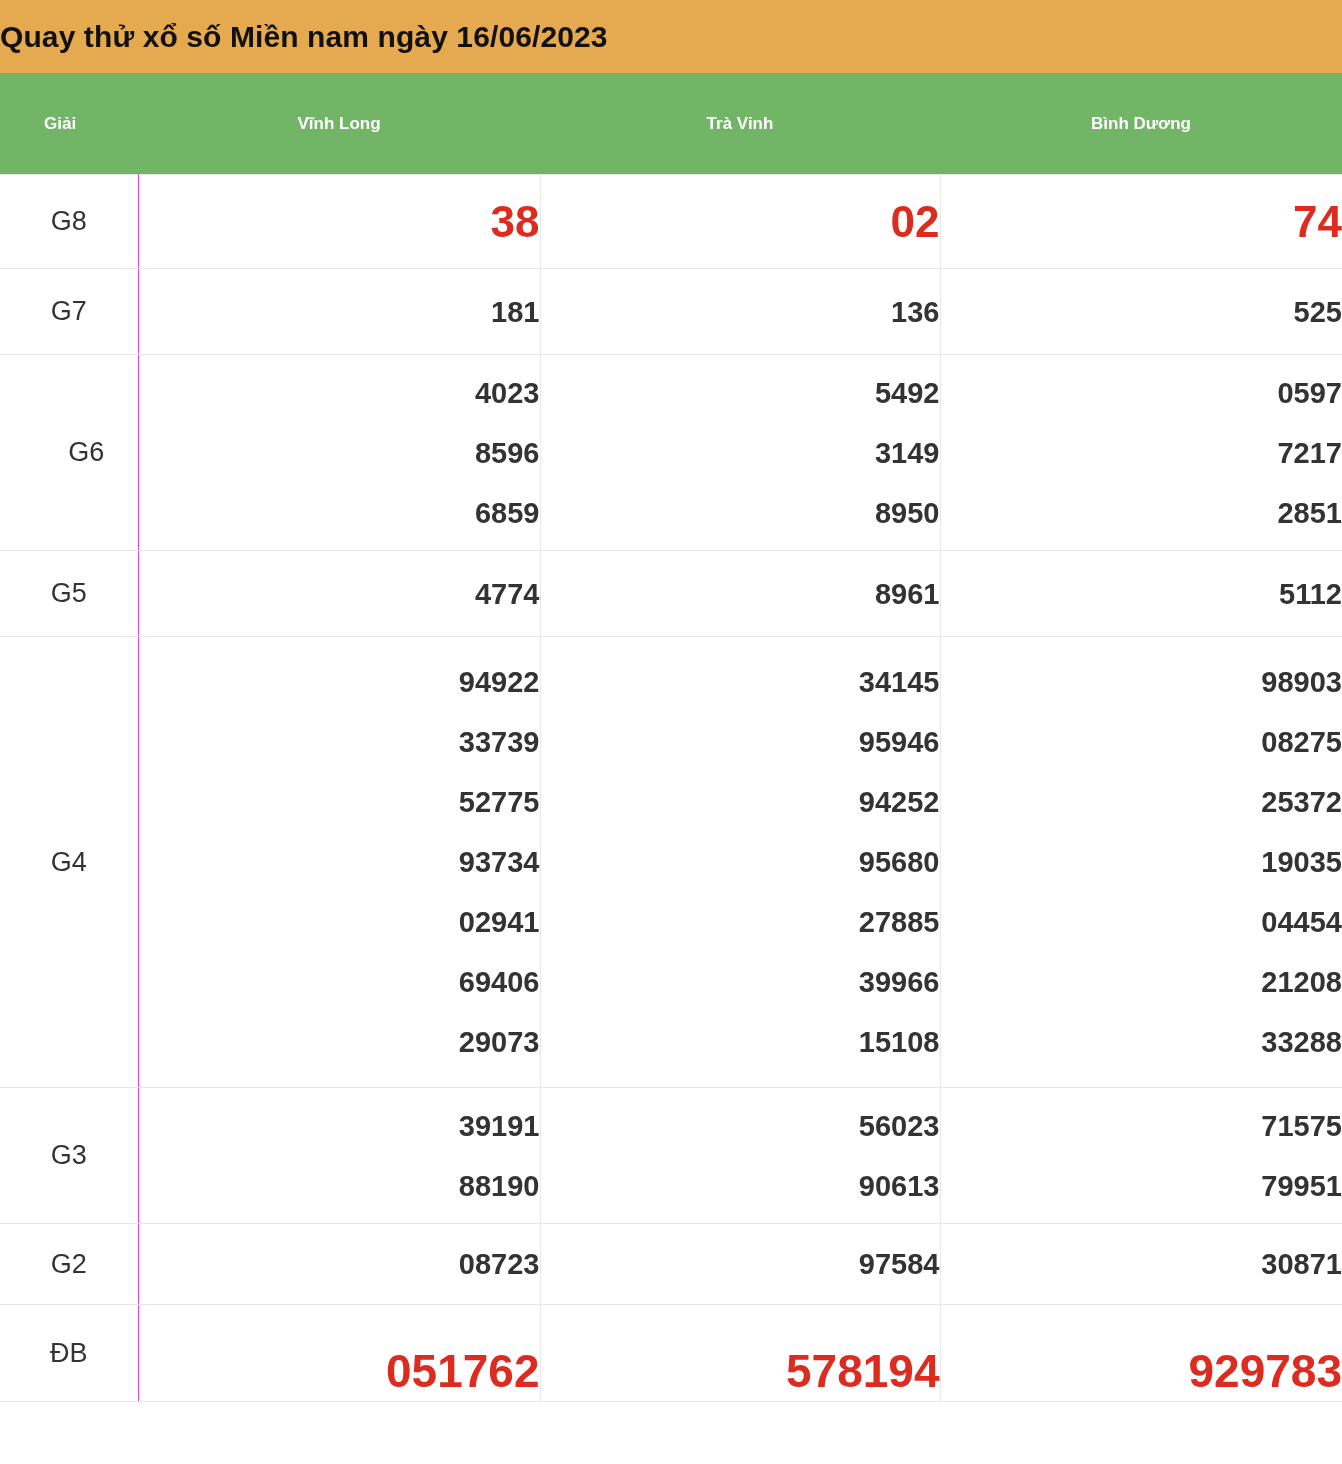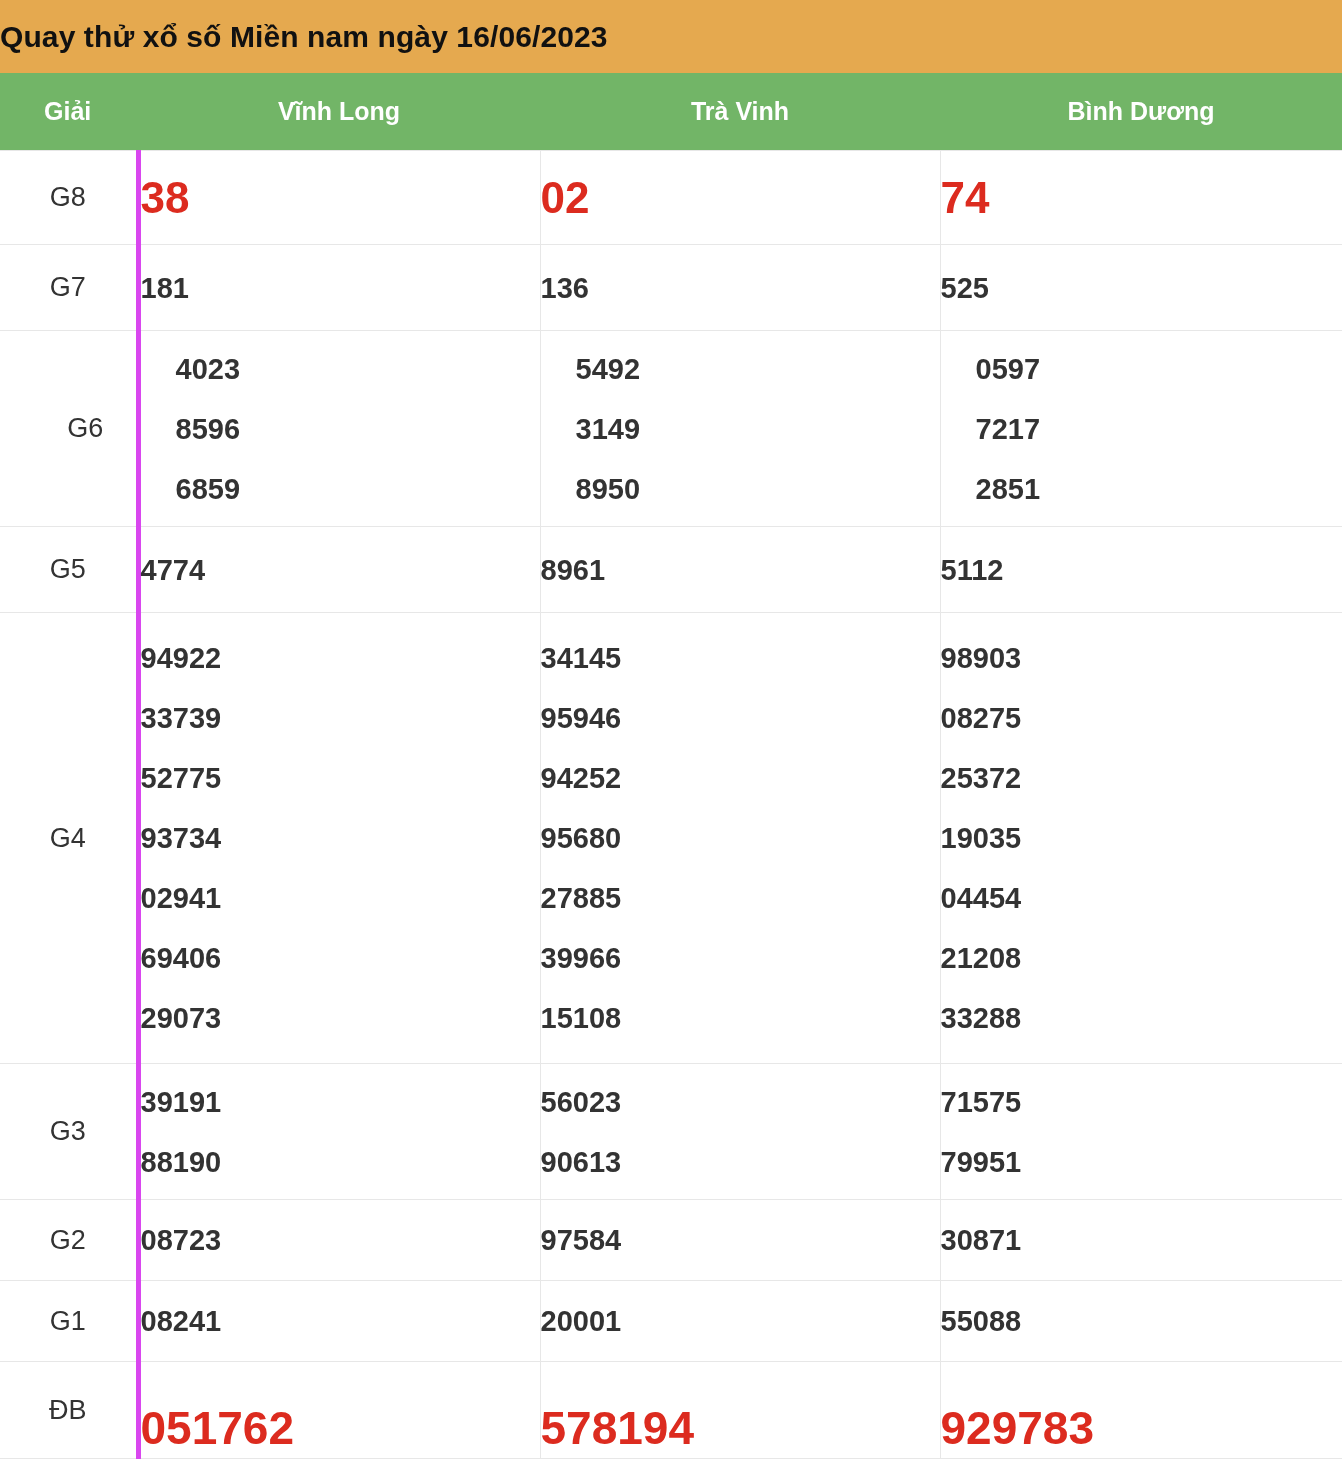--- a/index.html
+++ b/index.html
@@ -45,22 +45,22 @@
   table.result-table col.c-prize  { width: 138px; }
   table.result-table col.c-prov1  { width: 402px; }
   table.result-table col.c-prov2  { width: 400px; }
   table.result-table col.c-prov3  { width: 402px; }
 
   thead tr.head-row {
     background: #72b567;
   }
   thead th {
     height: 77px;
-    padding: 0;
-    font-size: 25px;
+    padding: 12px;
+    font-size: 17px;
     font-weight: bold;
     color: #ffffff;
     border: none;
     vertical-align: middle;
   }
   th.th-prize {
     text-align: left;
     padding-left: 44px;
   }
   th.th-prov {
@@ -69,21 +69,21 @@
 
   tbody td {
     border: 1px solid #e7e7e7;
     border-left: none;
     border-right: none;
     padding: 0;
     vertical-align: middle;
     background: #ffffff;
   }
   tbody td.prize-label {
-    border-right: 5px solid #d946ef;
+    border-right: 1px solid #d946ef;
     text-align: center;
     font-size: 27px;
     font-weight: normal;
     color: #333333;
   }
   tbody td.num-cell {
     border-right: 1px solid #e7e7e7;
     text-align: center;
   }
   tbody td.num-cell.last {
@@ -104,21 +104,21 @@
     font-size: 46px;
     margin-top: 35px;
   }
   .num.g8 {
     font-size: 44px;
   }
 
   .stack {
     display: flex;
     flex-direction: column;
-    align-items: flex-start;
+    align-items: flex-end;
     justify-content: center;
   }
 
   
   tr.r-g8 td { height: 93px; }
   tr.r-g7 td { height: 85px; margin-left: 48px; }
   tr.r-g6 td { height: 195px; padding-left: 35px; }
   tr.r-g5 td { height: 85px; }
   tr.r-g4 td { height: 450px; }
   tr.r-g3 td { height: 135px; }
@@ -297,38 +297,20 @@
             <div class="stack">
               <div class="num">97584</div>
             </div>
           </td>
           <td class="num-cell last">
             <div class="stack">
               <div class="num">30871</div>
             </div>
           </td>
         </tr>
-        <tr class="r-g1">
-          <td class="prize-label">G1</td>
-          <td class="num-cell">
-            <div class="stack">
-              <div class="num">08241</div>
-            </div>
-          </td>
-          <td class="num-cell">
-            <div class="stack">
-              <div class="num">20001</div>
-            </div>
-          </td>
-          <td class="num-cell last">
-            <div class="stack">
-              <div class="num">55088</div>
-            </div>
-          </td>
-        </tr>
         <tr class="r-db">
           <td class="prize-label">ĐB</td>
           <td class="num-cell">
             <div class="stack">
               <div class="num red special">051762</div>
             </div>
           </td>
           <td class="num-cell">
             <div class="stack">
               <div class="num red special">578194</div>

